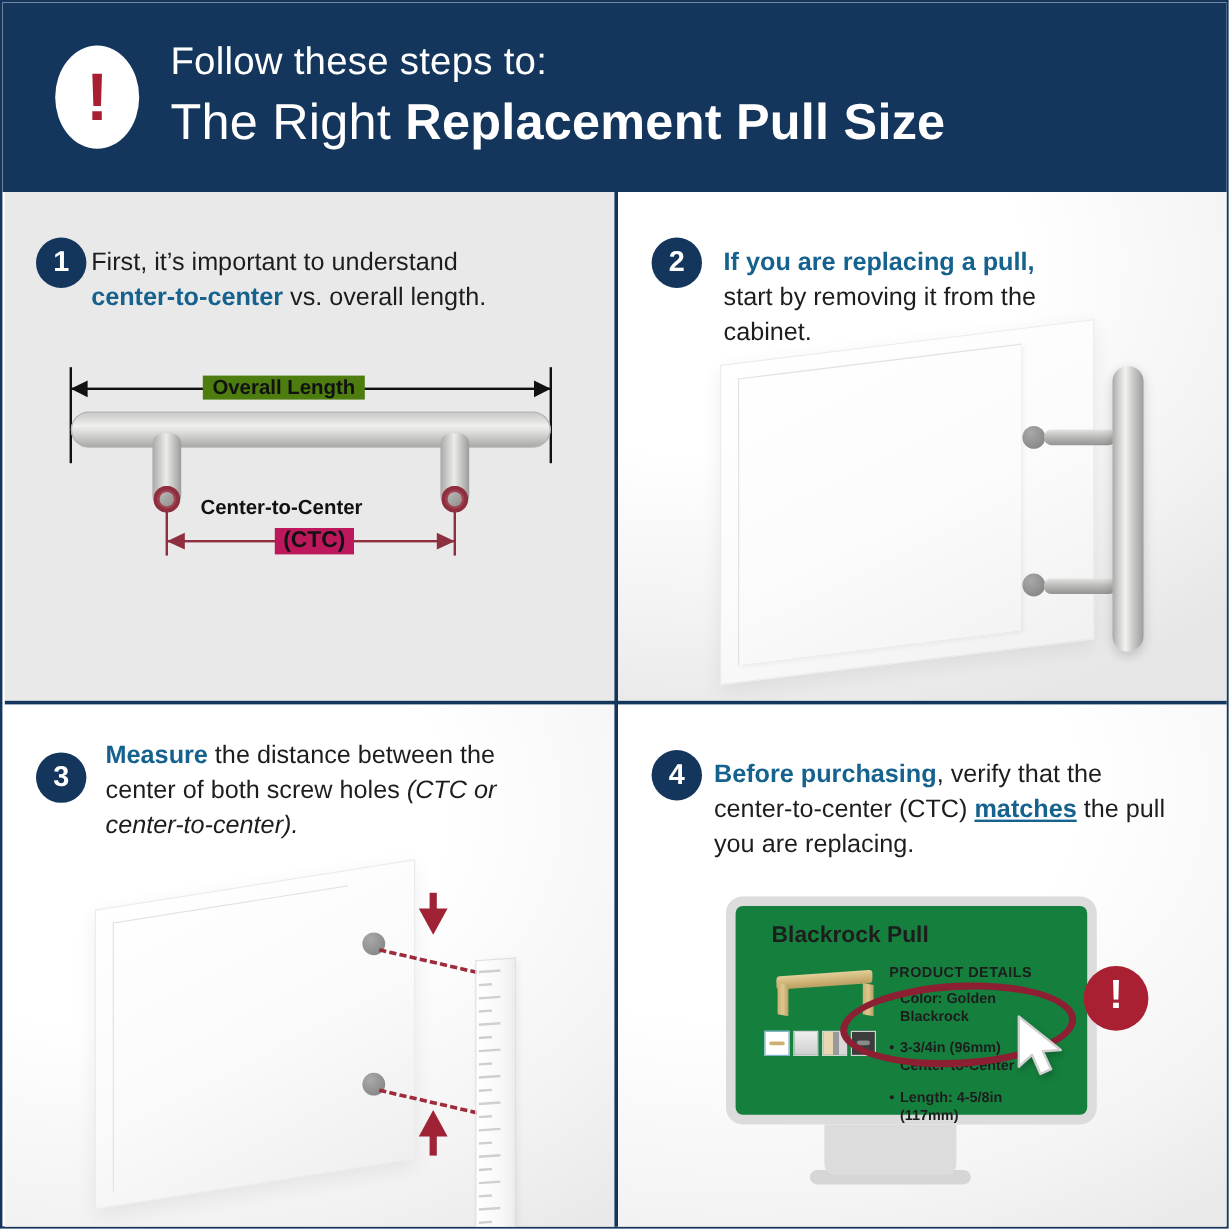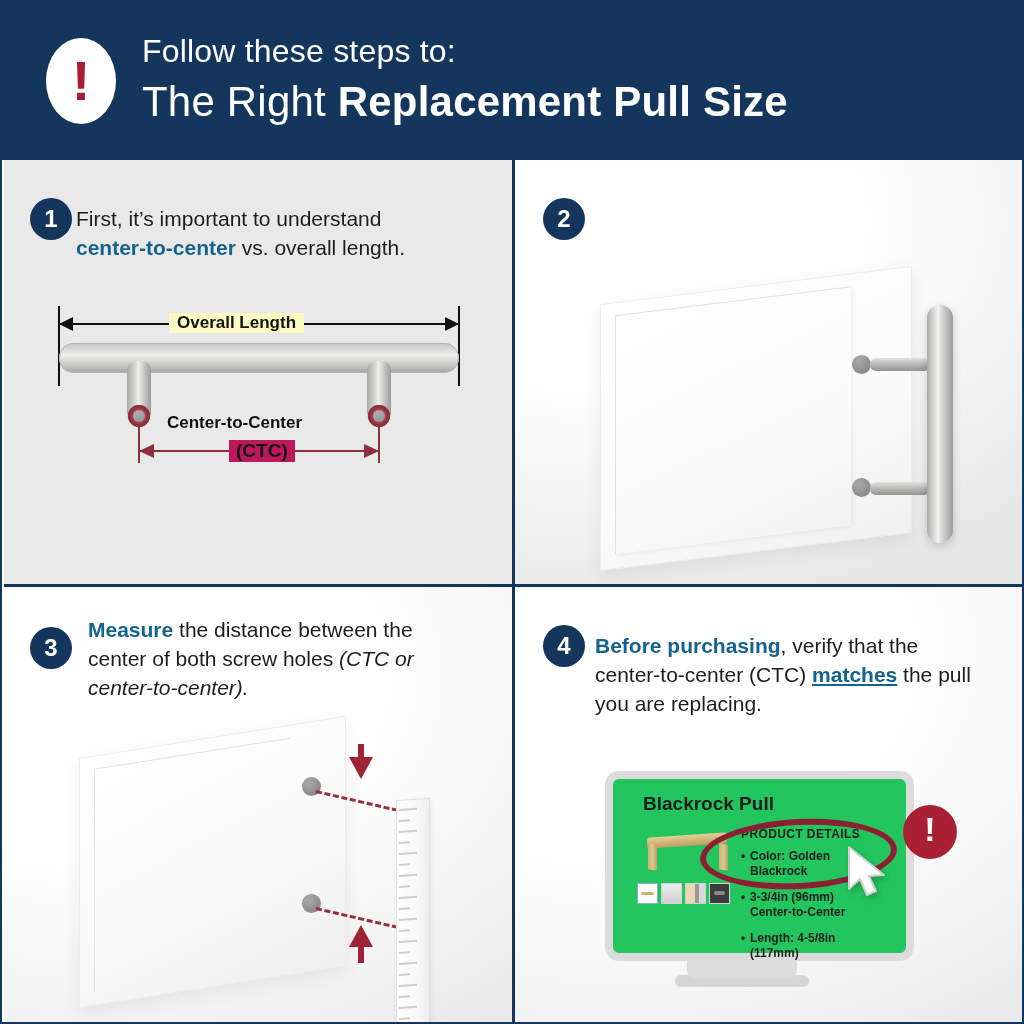--- a/index.html
+++ b/index.html
@@ -84,21 +84,21 @@
 
   .ol-line{position:absolute;left:10px;top:18px;width:400px;height:2px;background:#111;}
   .ol-cap-l{position:absolute;left:9px;top:1px;width:2px;height:80px;background:#111;}
   .ol-cap-r{position:absolute;left:409px;top:1px;width:2px;height:80px;background:#111;}
   .ol-arrow-l{position:absolute;left:10px;top:12px;width:0;height:0;
               border-top:7px solid transparent;border-bottom:7px solid transparent;border-right:14px solid #111;}
   .ol-arrow-r{position:absolute;left:396px;top:12px;width:0;height:0;
               border-top:7px solid transparent;border-bottom:7px solid transparent;border-left:14px solid #111;}
   .ol-label{
     position:absolute;left:120px;top:8px;
-    background:#fef9c3;padding:0 8px;
+    background:#4d7c0f;padding:0 8px;
     font-size:17px;font-weight:bold;color:#111;text-align:center;
   }
 
   .bar{
     position:absolute;left:10px;top:38px;width:400px;height:30px;
     border-radius:15px;
     background:linear-gradient(180deg,#c7c7c5 0%,#dcdcda 22%,#f0f0ee 40%,#cfcfcd 68%,#a6a6a4 100%);
     box-shadow:inset 0 0 0 1px #b4b4b2;
   }
   .post{
@@ -190,23 +190,22 @@
     background:linear-gradient(90deg,#ffffff,#f7f7f7 70%,#ececec);
     border:1px solid #e0e0e0;
     box-shadow:2px 2px 6px rgba(0,0,0,.06);
     transform:skewY(-4deg);
   }
   .tick{position:absolute;left:2px;height:2px;background:#cfcfcf;}
 
   
   .monitor{
     position:absolute;left:90px;top:160px;width:309px;height:190px;
-    background:#22c55e;border:8px solid #dcdcdc;border-radius:14px;
+    background:#15803d;border:8px solid #dcdcdc;border-radius:14px;
     box-sizing:border-box;
-    margin-top:24px;
   }
   .mon-neck{position:absolute;left:172px;top:350px;width:110px;height:42px;
             background:#dcdcdc;border-radius:0 0 9px 9px;}
   .mon-base{position:absolute;left:160px;top:388px;width:134px;height:12px;
             background:#d6d6d6;border-radius:7px;}
 
   .prod-title{position:absolute;left:30px;top:14px;font-size:19px;font-weight:bold;color:#1d1d1d;}
   .prod-img{
     position:absolute;left:28px;top:48px;width:92px;height:52px;
   }
@@ -301,20 +300,23 @@
       <div class="ctc-arrow-r"></div>
       <div class="ctc-label1">Center-to-Center</div>
       <div class="ctc-label2">(CTC)</div>
     </div>
 
   </div>
 
   <div class="panel" id="p2">
     <div class="vig2"></div>
     <div class="step-badge" style="left:28px;top:38px;">2</div>
+    <div class="step-text" style="left:88px;top:44px;width:300px;">
+      <span class="blue">If you are replacing a pull,</span><span> start by removing it from the cabinet.</span>
+    </div>
 
     <div class="door2">
       <div class="door2-inner"></div>
     </div>
     <div class="hole p2-hole1"></div>
     <div class="hole p2-hole2"></div>
     <div class="p2-stem p2-stem1"></div>
     <div class="p2-stem p2-stem2"></div>
     <div class="p2-bar"></div>
   </div>

